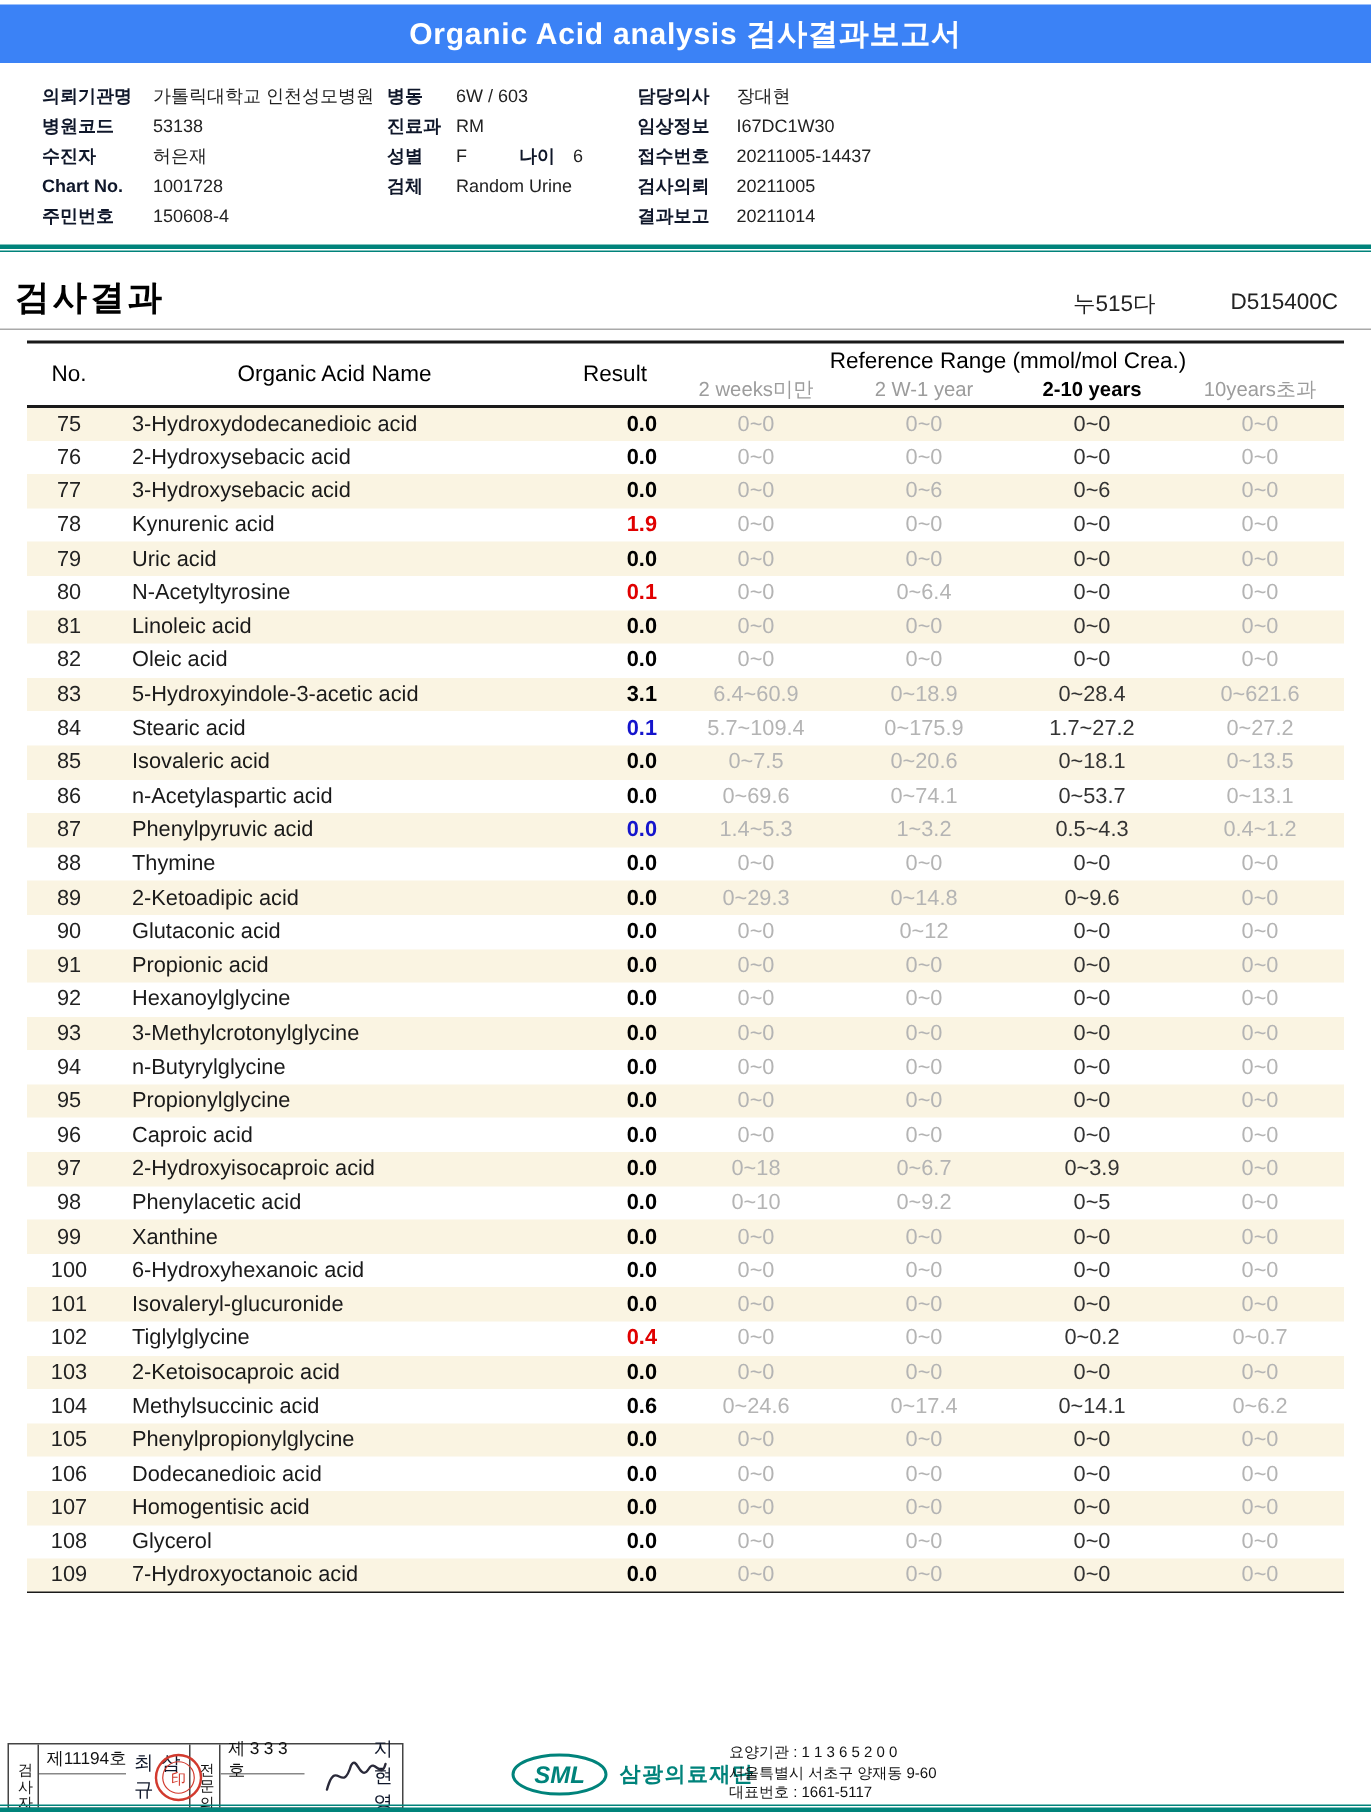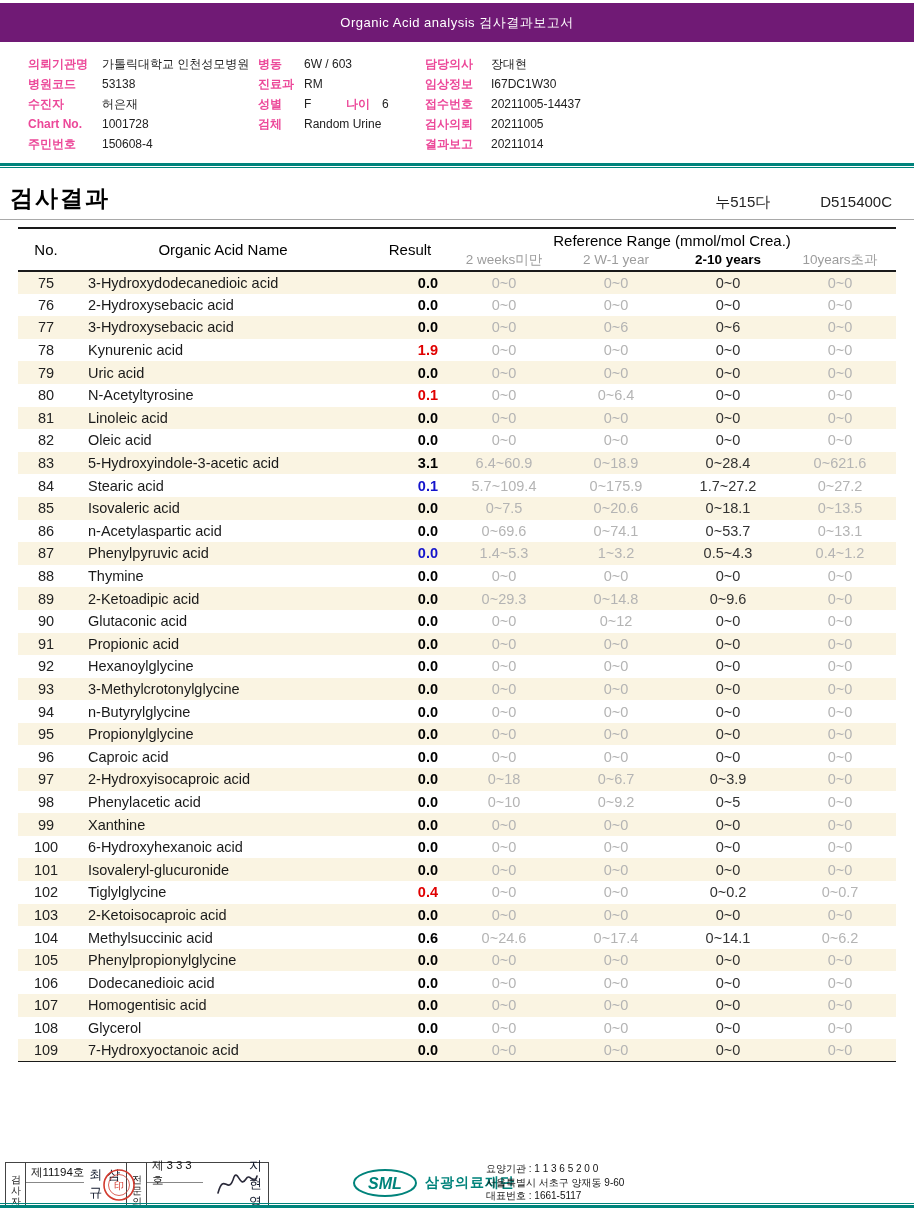--- a/index.html
+++ b/index.html
@@ -1,32 +1,32 @@
 <!DOCTYPE html>
 <html><head>
 <meta charset="utf-8">
 <style>
   * { margin:0; padding:0; box-sizing:border-box; }
   html,body { background:#fff; }
   body { font-family:"Liberation Sans","DejaVu Sans",sans-serif; }
   .page { width:914px; height:1209px; position:relative; background:#fff; overflow:hidden; }
 
   
-  .banner { position:absolute; top:3px; left:0; right:0; height:39px; background:#701a75;
+  .banner { position:absolute; top:3px; left:0; right:0; height:39px; background:#3b82f6;
             color:#fff; display:flex; align-items:center; justify-content:center;
-            font-size:13px; font-weight:normal; letter-spacing:.5px; }
+            font-size:20px; font-weight:bold; letter-spacing:.5px; }
 
   
   .patient { position:absolute; top:54px; left:28px; right:6px; display:flex; }
   .p-col { display:flex; flex-direction:column; }
   .p-left { width:230px; }
   .p-mid  { width:167px; }
   .p-right{ flex:1; }
   .p-row { height:20px; display:flex; align-items:center; font-size:12px; white-space:nowrap; }
-  .p-lbl { font-weight:bold; color:#ec4899; }
+  .p-lbl { font-weight:bold; color:#0f172a; }
   .p-left  .p-lbl { width:74px; }
   .p-mid   .p-lbl { width:46px; }
   .p-right .p-lbl { width:66px; }
   .p-val { color:#222; }
   .p-val.short { width:42px; }
   .p-lbl.inline { width:36px; }
 
   
   .rule-teal { position:absolute; left:0; right:0; top:163px; }
   .rt-a { height:3px; background:#00837B; }
@@ -71,21 +71,21 @@
   .mid-1 { width:101px; border-right:1px solid #444; }
   .mid-2 { width:120px;gap:41px; }
   .cert { height:20px; border-bottom:1px solid #888; font-size:11.5px; display:flex;
           align-items:center; padding-left:5px; color:#111; }
   .cert.spaced { letter-spacing:3px; }
   .sname { flex:1; font-size:13px; display:flex; align-items:center; padding-left:5px;
            color:#0f172a; letter-spacing:5px; }
   .seal { position:absolute; left:96px; top:5px; }
   .sig  { position:absolute; left:208px; top:4px; }
 
-  .logo { position:absolute; left:352px; top:10px; display:flex; align-items:center; gap:7px; }
+  .logo { position:absolute; left:340px; top:10px; display:flex; align-items:center; gap:7px; }
   .org-name { color:#00837B; font-weight:bold; font-size:14px; letter-spacing:1px; }
   .org-info { position:absolute; left:486px; top:4px; font-size:10px; color:#111; line-height:13.5px; }
 
   .rule-bottom { position:absolute; left:0; right:0; bottom:1px; }
   .rb-a { height:1px; background:#00837B; }
   .rb-b { height:3px; background:#00837B; margin-top:1px; }
 </style>
 </head>
 <body>
 

